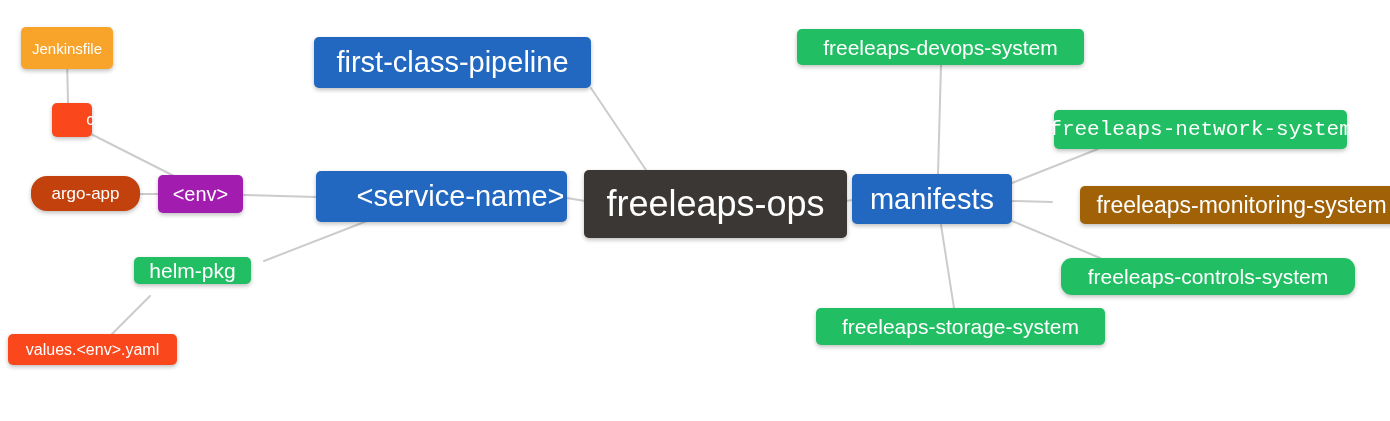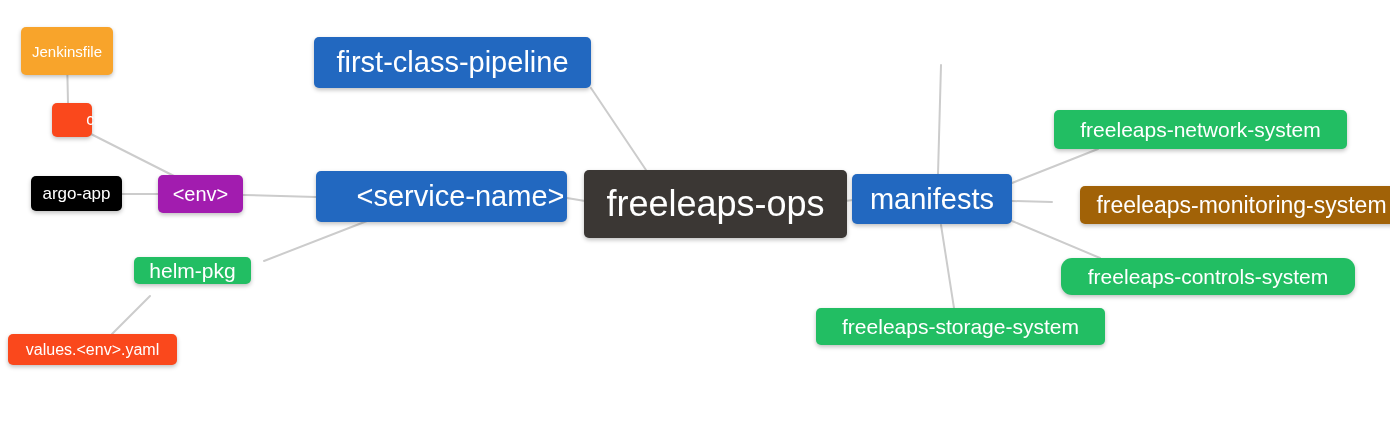--- a/index.html
+++ b/index.html
@@ -51,27 +51,28 @@
       <line x1="591" y1="88" x2="646" y2="170" stroke="#CCCCCC" stroke-width="2" stroke-linecap="round"></line>
       <line x1="567" y1="198" x2="585" y2="201" stroke="#CCCCCC" stroke-width="2" stroke-linecap="round"></line>
       <line x1="845" y1="201" x2="853" y2="200" stroke="#CCCCCC" stroke-width="2" stroke-linecap="round"></line>
       <line x1="938" y1="174" x2="941" y2="65" stroke="#CCCCCC" stroke-width="2" stroke-linecap="round"></line>
       <line x1="1012" y1="183" x2="1098" y2="149" stroke="#CCCCCC" stroke-width="2" stroke-linecap="round"></line>
       <line x1="1012" y1="201" x2="1052" y2="202" stroke="#CCCCCC" stroke-width="2" stroke-linecap="round"></line>
       <line x1="1012" y1="221" x2="1100" y2="258" stroke="#CCCCCC" stroke-width="2" stroke-linecap="round"></line>
       <line x1="941" y1="225" x2="954" y2="308" stroke="#CCCCCC" stroke-width="2" stroke-linecap="round"></line>
     </svg>
 
-<div class="node" style="left: 21px; top: 27px; width: 92px; height: 48px; font-size: 15px; background: rgb(248, 164, 43); color: rgb(255, 255, 255);">Jenkinsfile</div>
+<div class="node" style="left: 21px; top: 27px; width: 92px; height: 42px; font-size: 15px; background: rgb(248, 164, 43); color: rgb(255, 255, 255);">Jenkinsfile</div>
     <div class="node" style="left: 52px; top: 103px; width: 32px; height: 34px; font-size: 16px; background: rgb(250, 72, 28); color: rgb(255, 255, 255); padding-left: 40px;">ci</div>
-    <div class="node" style="left: 31px; top: 176px; width: 91px; height: 35px; font-size: 17px; background: #000000; color: rgb(255, 255, 255);">argo-app</div>
+    <div class="node" style="left: 31px; top: 176px; width: 109px; height: 35px; font-size: 17px; background: #c2410c; color: rgb(255, 255, 255); border-radius: 16px;">argo-app</div>
     <div class="node" style="left: 158px; top: 175px; width: 85px; height: 38px; font-size: 20px; background: #a21caf; color: rgb(255, 255, 255);">&lt;env&gt;</div>
     <div class="node" style="left: 134px; top: 257px; width: 117px; height: 27px; font-size: 21px; background: rgb(34, 190, 99); color: rgb(255, 255, 255);">helm-pkg</div>
     <div class="node" style="left: 8px; top: 334px; width: 169px; height: 31px; font-size: 16px; background: rgb(250, 72, 28); color: rgb(255, 255, 255);">values.&lt;env&gt;.yaml</div>
     <div class="node" style="left: 314px; top: 37px; width: 277px; height: 51px; font-size: 29px; background: rgb(34, 104, 192); color: rgb(255, 255, 255);">first-class-pipeline</div>
     <div class="node" style="left: 316px; top: 171px; width: 251px; height: 51px; font-size: 29px; background: rgb(34, 104, 192); color: rgb(255, 255, 255); padding-left: 38px;">&lt;service-name&gt;</div>
     <div class="node" style="left: 584px; top: 170px; width: 263px; height: 68px; font-size: 36px; background: rgb(59, 55, 52); color: rgb(255, 255, 255);">freeleaps-ops</div>
     <div class="node" style="left: 852px; top: 174px; width: 160px; height: 50px; font-size: 29px; background: rgb(34, 104, 192); color: rgb(255, 255, 255);">manifests</div>
-    <div class="node" style="left: 1054px; top: 110px; width: 293px; height: 39px; font-size: 21px; background: rgb(34, 190, 99); color: rgb(255, 255, 255);">freeleaps-network-system</div>
+    <div class="node" style="left: 797px; top: 29px; width: 287px; height: 36px; font-size: 21px; background: rgb(34, 190, 99); color: rgb(255, 255, 255);">freeleaps-devops-system</div>
+    <div class="node" style="left: 1054px; top: 110px; width: 293px; height: 39px; font-size: 21px; background: rgb(34, 190, 99); color: rgb(255, 255, 255); font-family: Liberation Mono, monospace;">freeleaps-network-system</div>
     <div class="node" style="left: 1052px; top: 186px; width: 323px; height: 38px; font-size: 23px; background: #a16207; color: rgb(255, 255, 255); margin-left: 28px;">freeleaps-monitoring-system</div>
     <div class="node" style="left: 1061px; top: 258px; width: 294px; height: 37px; font-size: 21px; background: rgb(34, 190, 99); color: rgb(255, 255, 255); border-radius: 11px;">freeleaps-controls-system</div>
     <div class="node" style="left: 816px; top: 308px; width: 289px; height: 37px; font-size: 21px; background: rgb(34, 190, 99); color: rgb(255, 255, 255);">freeleaps-storage-system</div>
   </div>
 
 </body></html>

